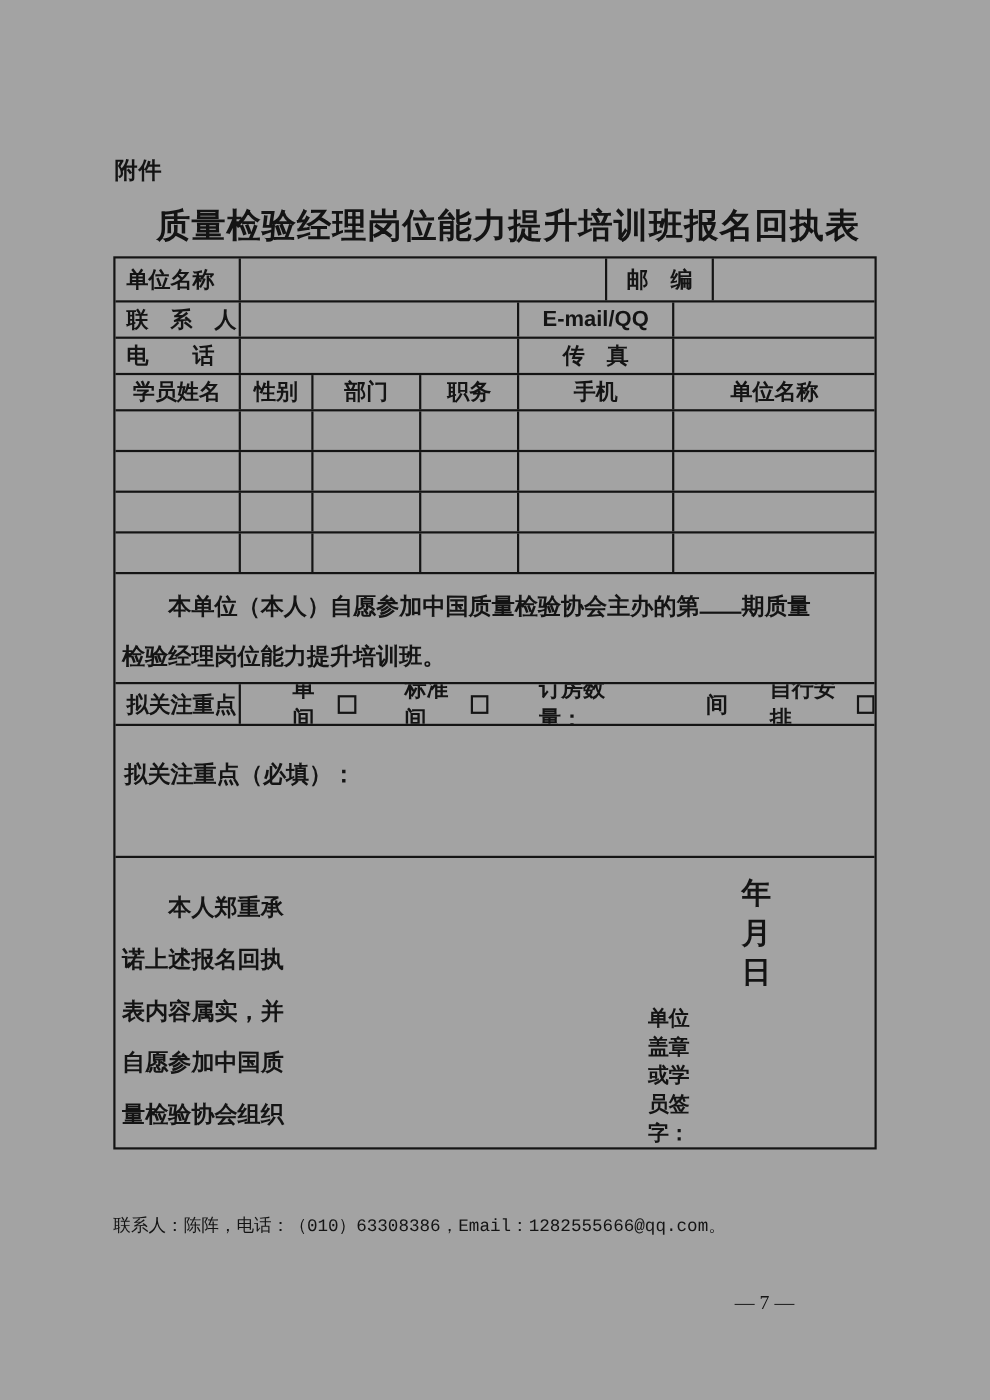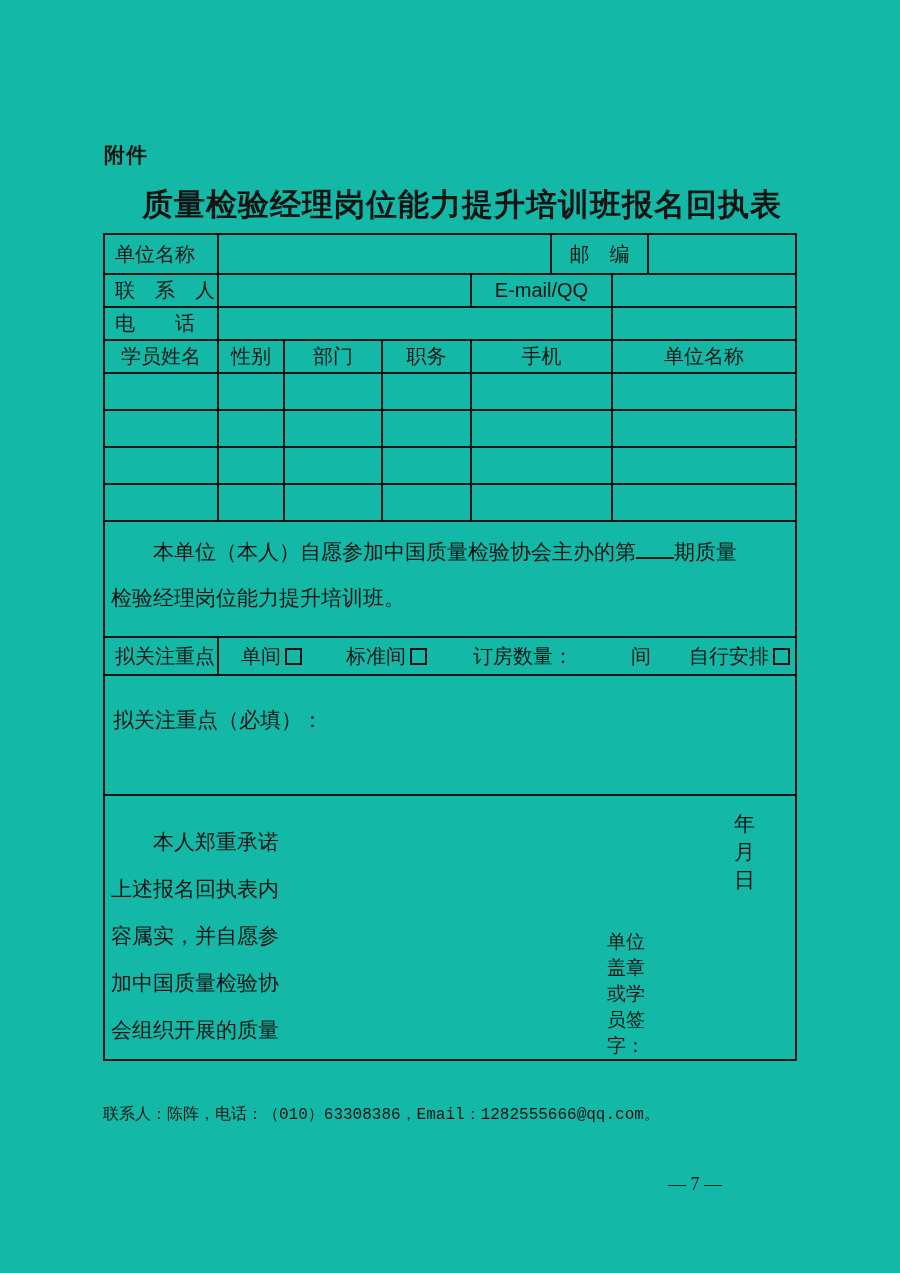--- a/index.html
+++ b/index.html
@@ -2,79 +2,79 @@
 <html><head>
 <meta charset="utf-8">
 <style>
   * { margin:0; padding:0; box-sizing:border-box; }
   html,body { background:#ffffff; }
   body {
     width:900px; height:1273px;
     font-family:"Liberation Sans", sans-serif;
     color:#141414;
   }
-  .page { position:relative; width:900px; height:1273px; background:#14b8a6; overflow:hidden; }
+  .page { position:relative; width:900px; height:1273px; background:#a3a3a3; overflow:hidden; }
 
   .attachment {
     position:absolute; left:104px; top:141px;
     font-size:21px; font-weight:bold; letter-spacing:1px;
   }
   .title {
     position:absolute; left:12px; top:184px; width:100%;
     text-align:center; font-size:31px; font-weight:bold; letter-spacing:1px;
   }
 
   .form {
     position:absolute; left:103px; top:233px; width:694px;
     border:2px solid #141414;
   }
   .tr { display:flex; border-bottom:2px solid #141414; }
   .tr:last-child { border-bottom:none; }
   .td {
     border-right:2px solid #141414;
     display:flex; align-items:center;
-    font-size:20px; overflow:hidden;
+    font-size:20px; overflow:hidden;font-weight:bold;
   }
   .td:last-child { border-right:none; }
   .td.grow { flex:1 1 auto; }
   .lblpad { padding-left:10px; }
   .ctr { justify-content:center; }
 
   .h40{height:40px}.h38{height:38px}.h39{height:33px}.h37{height:37px}
-  .h92{height:116px}.h120{height:120px}.h263{height:263px}
+  .h92{height:100px}.h120{height:120px}.h263{height:263px}
 
   .w114{flex:0 0 114px}.w97{flex:0 0 97px}.w146{flex:0 0 146px}
   .w141{flex:0 0 141px}.w182{flex:0 0 182px}
   .w66{flex:0 0 66px}.w98{flex:0 0 98px}.w89{flex:0 0 89px}
 
   .block {
     display:block; font-size:21px; line-height:46px;
     padding:7px 44px 0 6px; text-indent:42px;
   }
   .blank {
     display:inline-block; width:38px; height:21px;
     border-bottom:2px solid #141414; text-indent:0;
   }
   .cbox {
     display:inline-block; width:17px; height:17px;
     border:2px solid #141414; margin-left:4px; vertical-align:-2px;
   }
-  .accom-content { padding-left:22px; }
+  .accom-content { padding-left:3px;margin-left:44px; }
   .gap44{margin-left:44px}.gap46{margin-left:46px}.gap58{margin-left:58px}.gap38{margin-left:38px}
 
   .focus-cell {
     display:block; font-size:21px; padding:10px 10px 0 8px;margin-top:20px;
   }
 
   .pledge-cell { display:flex; flex-direction:column; align-items:stretch; }
   .pledge-text {
     font-size:21px; line-height:47px; padding:22px 44px 0 6px; text-indent:42px;
   }
   .sig-line { margin-top:auto; padding-left:237px; font-size:19px; }
-  .date-line { margin-top:14px; padding-bottom:12px; text-align:right; padding-right:40px; font-size:21px; }
+  .date-line { margin-top:14px; padding-bottom:12px; padding-right:40px; font-size:27px; }
 
   .footer {
     position:absolute; left:103px; top:1104px; width:694px;
     font-family:Liberation Mono, monospace; font-size:16px; letter-spacing:0;
   }
   .pagenum {
     position:absolute; top:1174px; left:0; width:100%; text-align:center;
     font-family:"Liberation Serif", serif; font-size:18px;
     padding-left:490px;
   }
@@ -100,20 +100,21 @@
     <div class="tr h39">
       <div class="td w114 lblpad">联　系　人</div>
       <div class="td grow"></div>
       <div class="td w141 ctr">E-mail/QQ</div>
       <div class="td w182"></div>
     </div>
 
     <div class="tr h39">
       <div class="td w114 lblpad">电　　话</div>
       <div class="td grow"></div>
+      <div class="td w141 ctr">传　真</div>
       <div class="td w182"></div>
     </div>
 
     <div class="tr h39">
       <div class="td w114 ctr">学员姓名</div>
       <div class="td w66 ctr">性别</div>
       <div class="td w98 ctr">部门</div>
       <div class="td w89 ctr">职务</div>
       <div class="td w141 ctr">手机</div>
       <div class="td w182 ctr">单位名称</div>

